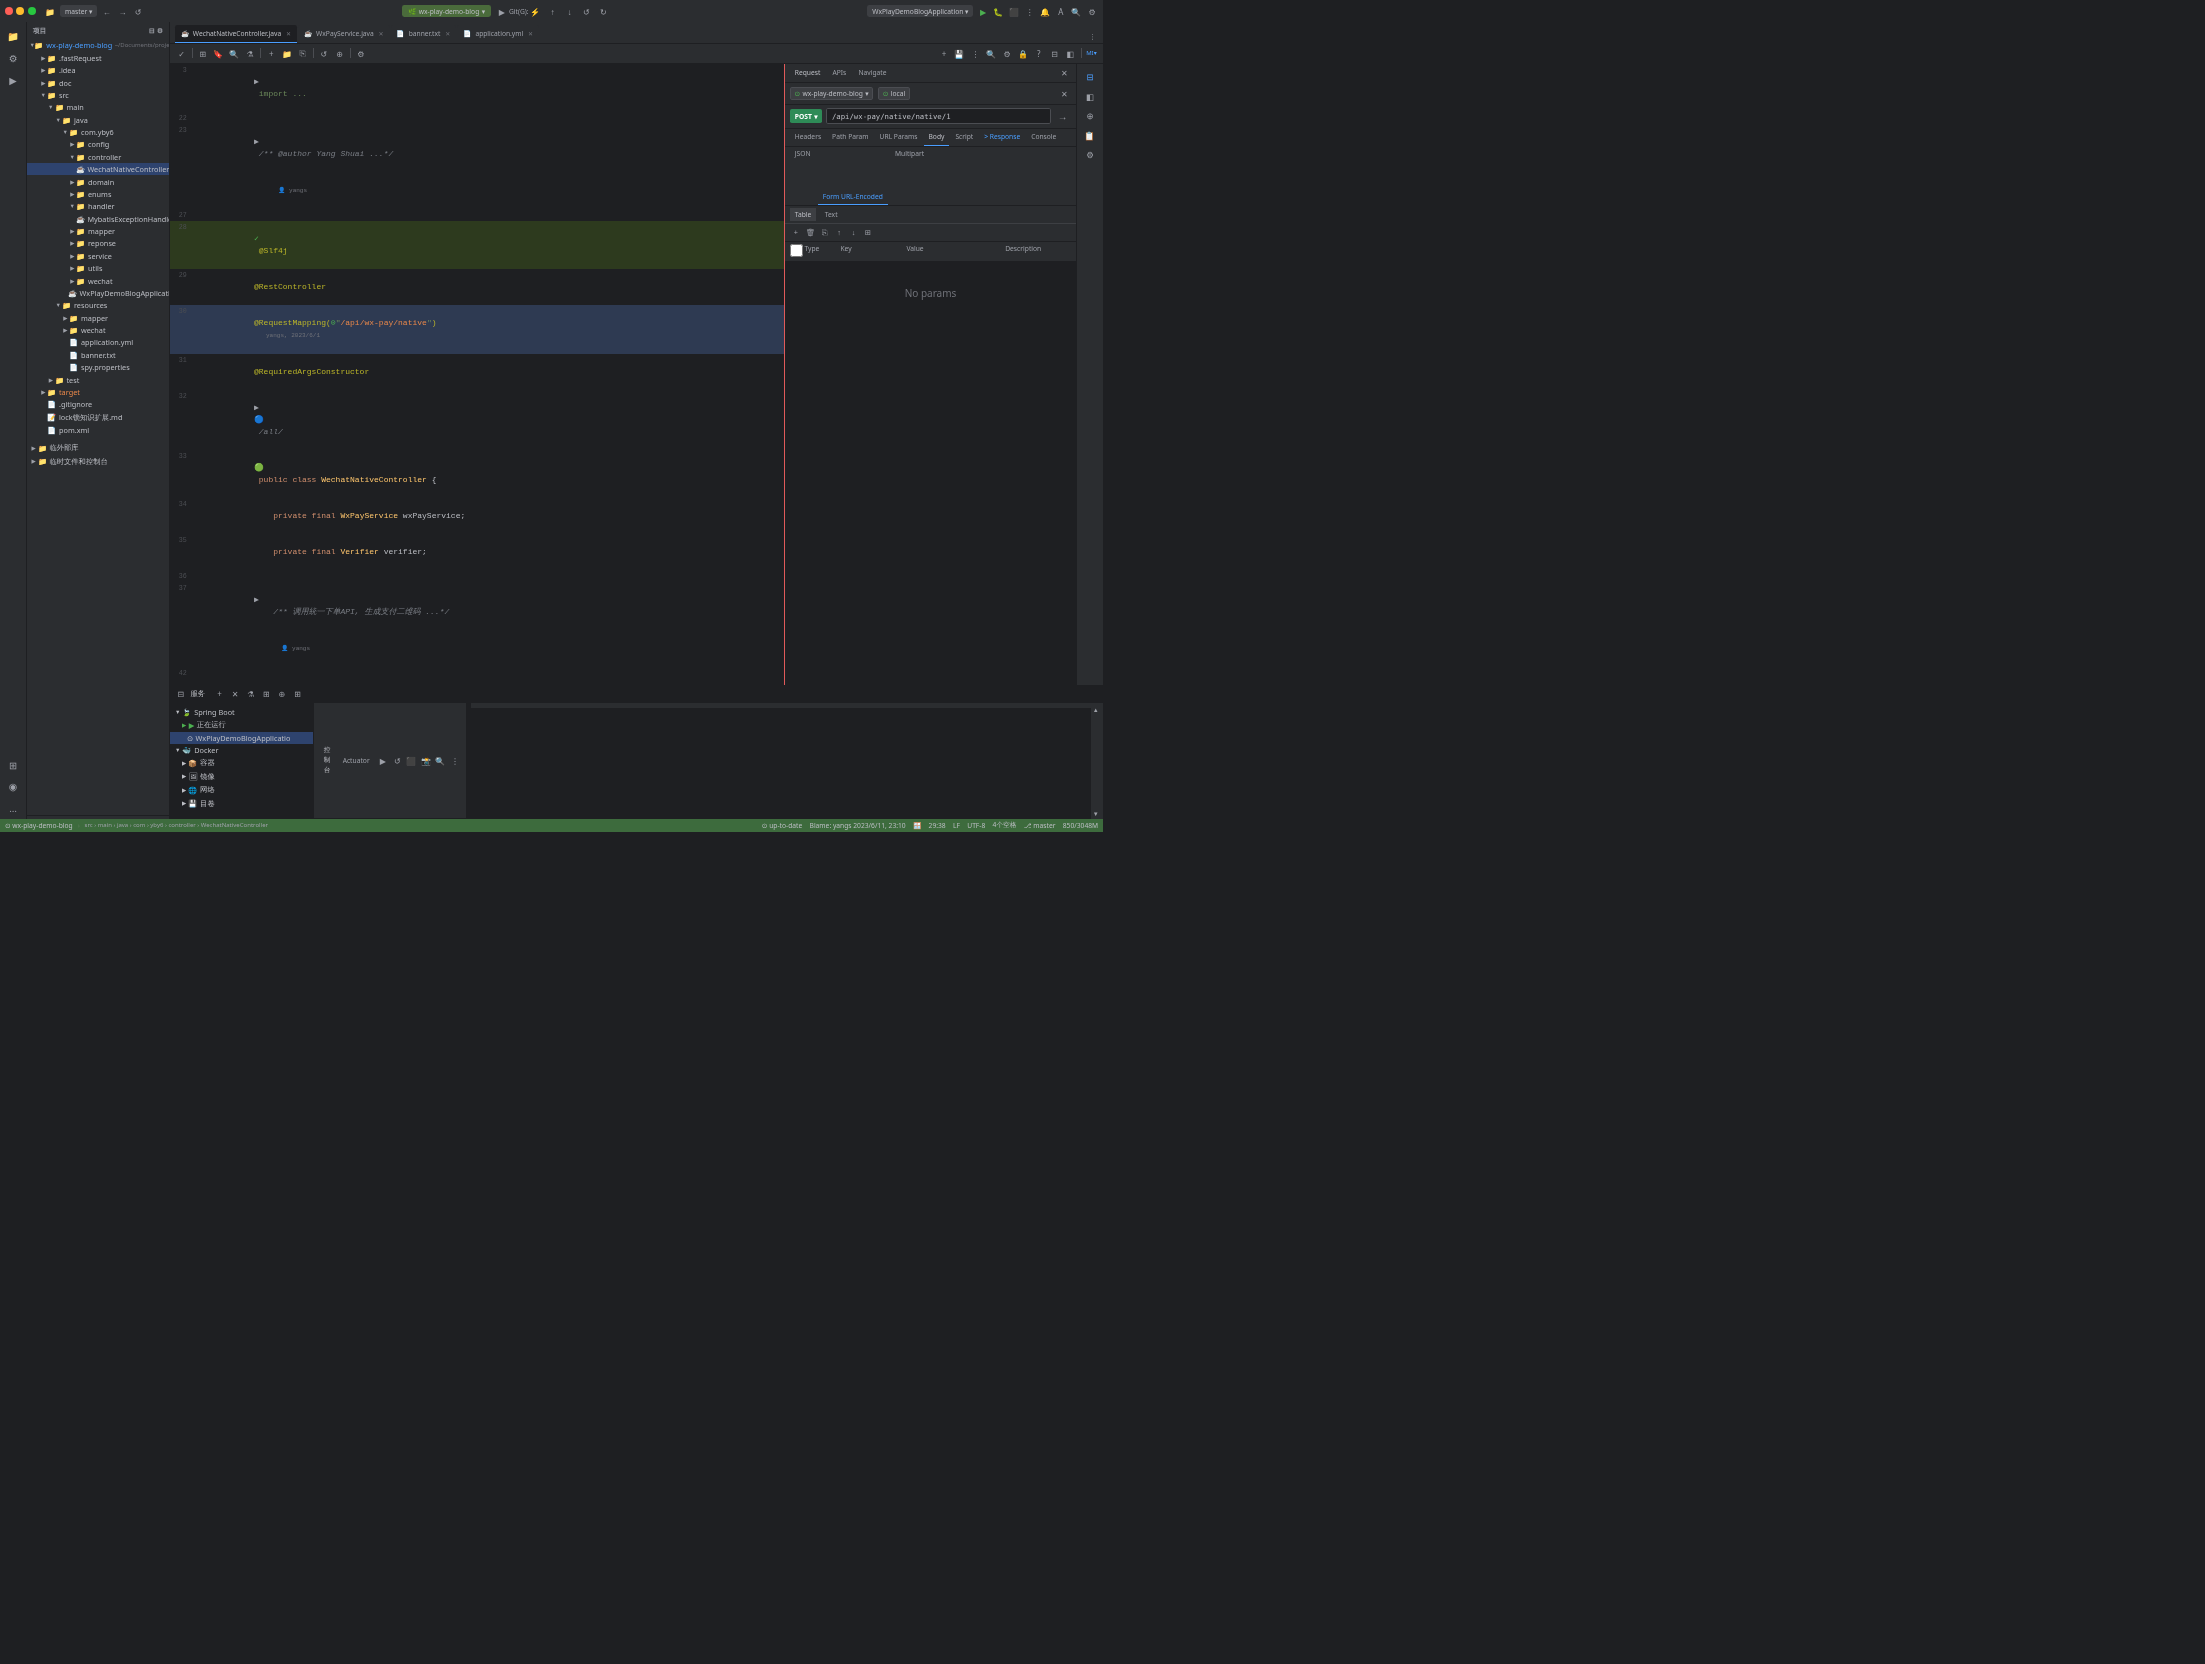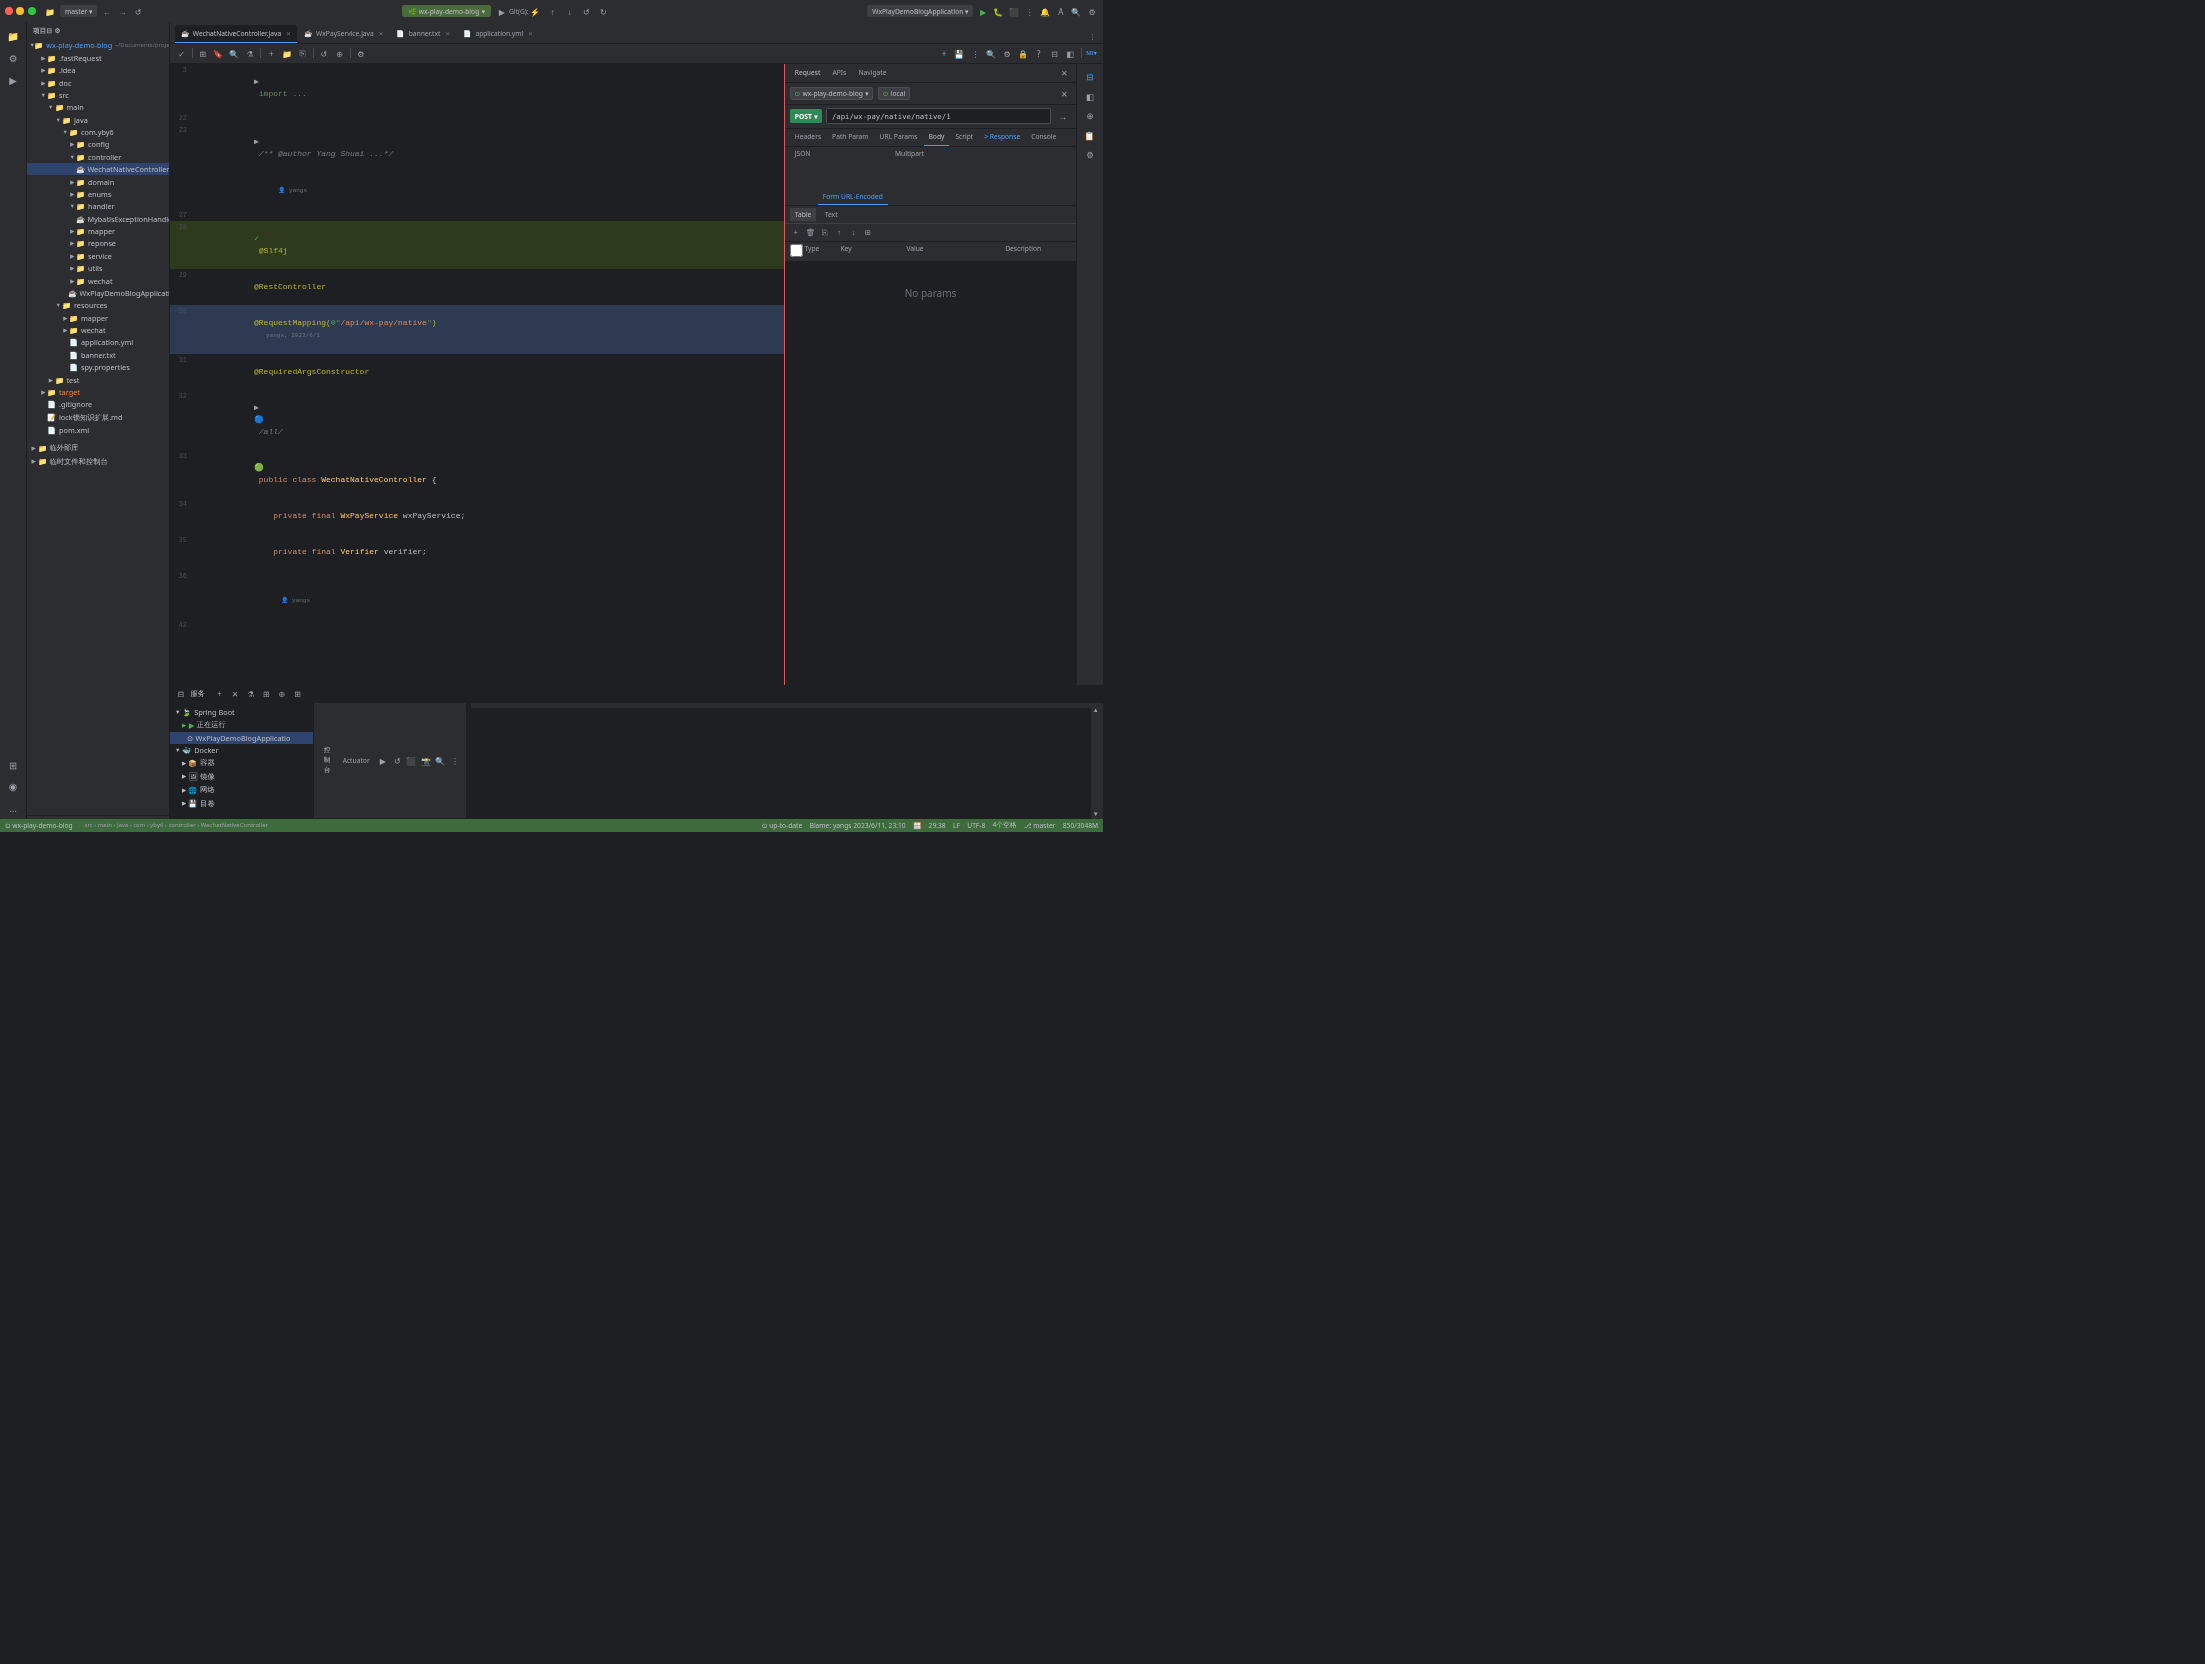--- a/index.html
+++ b/index.html
@@ -109,20 +109,21 @@
       flex-direction: column;
       overflow: hidden;
     }
     .file-panel-header {
       padding: 3.6px 6px;
       font-size: 6.7px;
       font-weight: 600;
       color: #9da0a8;
       display: flex;
       align-items: center;
+      justify-content: space-between;
     }
     .file-tree {
       flex: 1;
       overflow-y: auto;
       font-size: 7.3px;
     }
     .tree-item {
       display: flex;
       align-items: center;
       padding: 1.2px 0;
@@ -943,20 +944,27 @@
           <span class="line-content">
             <span>    </span><span class="kw">private </span><span class="kw">final </span><span class="class-name">Verifier</span><span style="color:#bcbec4;"> verifier;</span>
           </span>
         </div>
 
         <div class="code-line">
           <span class="line-number">36</span>
           <span class="line-content"></span>
         </div>
 
+        <div class="code-line">
+          <span class="line-number">37</span>
+          <span class="line-content">
+            <span class="line-arrow">▶</span>
+            <span class="comment">    /** 调用統一下单API, 生成支付二维码 ...*/</span>
+          </span>
+        </div>
 
         <div class="code-line">
           <span class="line-number"></span>
           <span class="line-content">
             <span style="color:#6f7178;font-size:6px;padding-left:27px;">👤 yangs</span>
           </span>
         </div>
 
         <div class="code-line">
           <span class="line-number">42</span>

